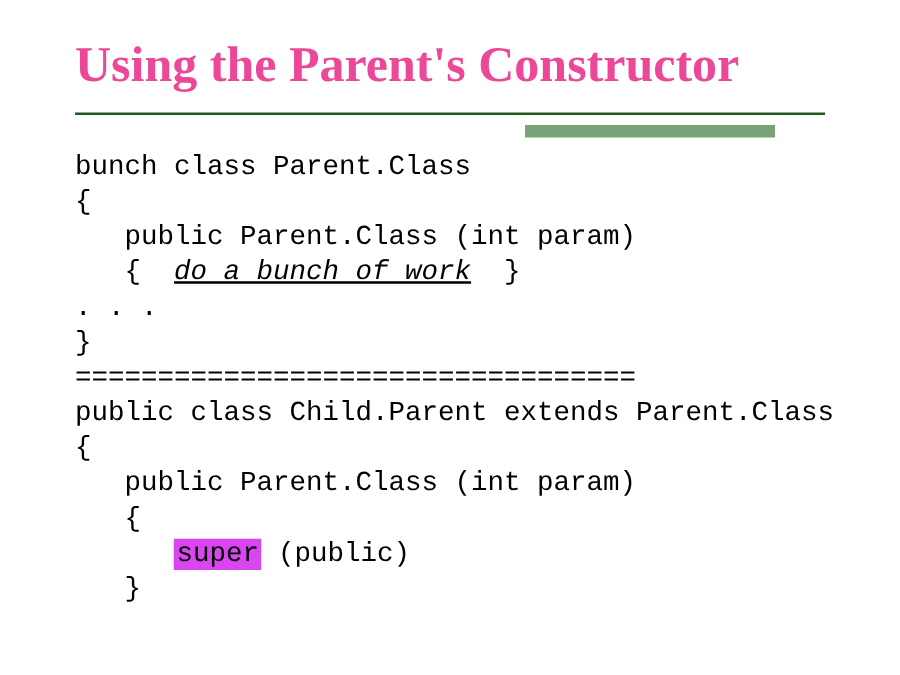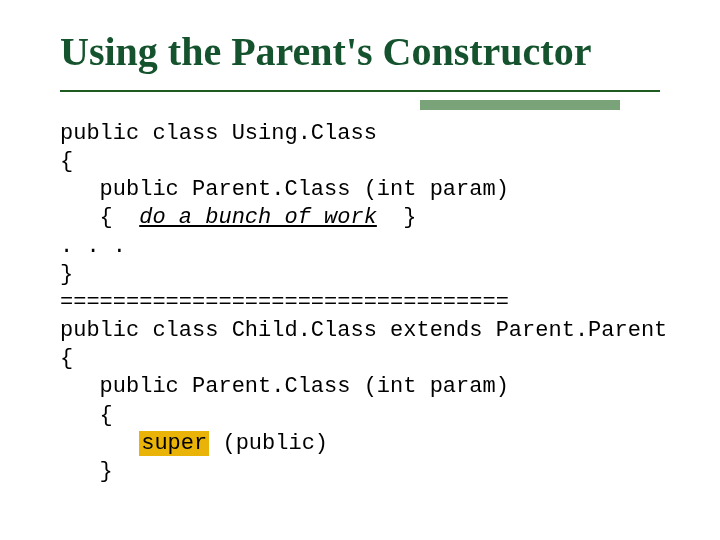--- a/index.html
+++ b/index.html
@@ -16,21 +16,21 @@
     width: 720px;
     height: 540px;
     box-sizing: border-box;
   }
   .title {
     position: absolute;
     left: 60px;
     top: 28px;
     font-size: 40px;
     font-weight: bold;
-    color: #14532d;
+    color: #ec4899;
   }
   .title-underline {
     position: absolute;
     left: 60px;
     top: 90px;
     width: 600px;
     height: 0;
     border-bottom: 2px solid #1f5a1f;
   }
   .accent-bar {
@@ -46,38 +46,38 @@
     left: 60px;
     top: 120px;
     font-family: "Courier New", Courier, monospace;
     font-size: 22px;
     line-height: 1.28;
     color: #000;
     white-space: pre;
   }
   .italic { font-style: italic; text-decoration: underline; }
   .hl {
-    background: #eab308;
+    background: #d946ef;
     padding: 0 2px;
   }
 </style>
 </head>
 <body>
 
 <div class="slide">
   <div class="title">Using the Parent's Constructor</div>
   <div class="title-underline"></div>
   <div class="accent-bar"></div>
 
-  <div class="code"><span>public class Using.Class</span>
+  <div class="code"><span>bunch class Parent.Class</span>
 <span>{</span>
 <span>   public Parent.Class (int param)</span>
 <span>   {  </span><span class="italic">do a bunch of work</span><span>  }</span>
 <span>. . .</span>
 <span>}</span>
 <span>==================================</span>
-<span>public class Child.Class extends Parent.Parent</span>
+<span>public class Child.Parent extends Parent.Class</span>
 <span>{</span>
 <span>   public Parent.Class (int param)</span>
 <span>   {</span>
 <span>      </span><span class="hl">super</span><span> (public)</span>
 <span>   }</span></div>
 </div>
 
 </body></html>

